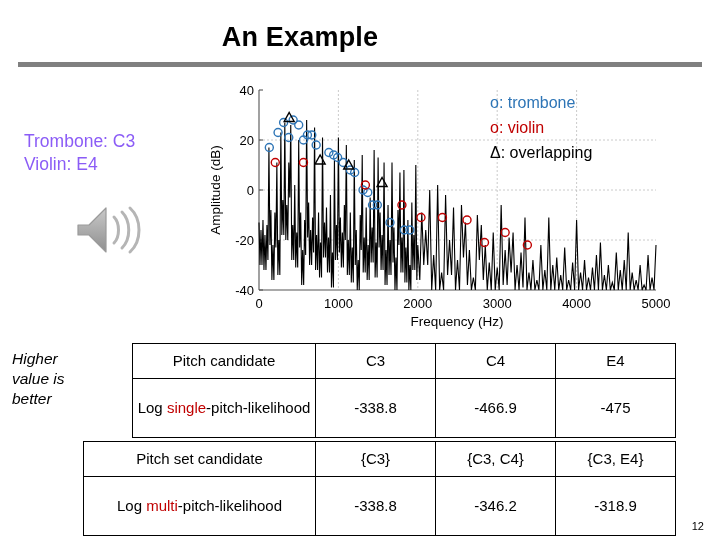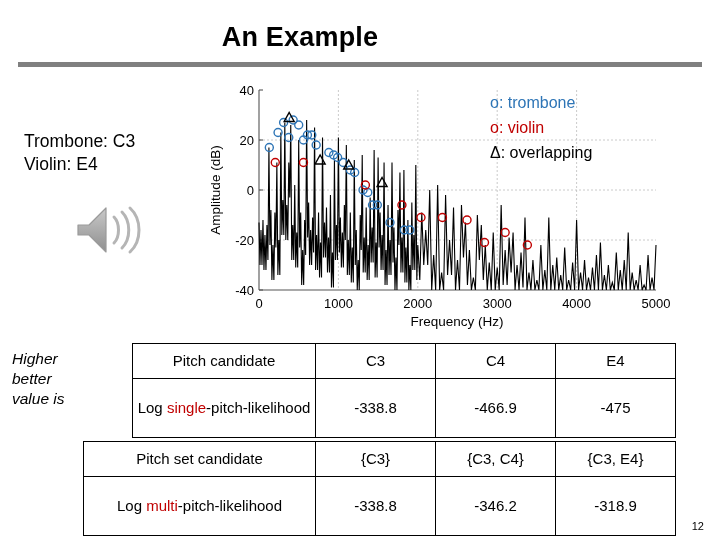--- a/index.html
+++ b/index.html
@@ -37,21 +37,21 @@
     background: #808080;
   }
 
   
   #caption {
     position: absolute;
     left: 24px; top: 130px;
     width: 190px;
     font-size: 17.5px;
     line-height: 23px;
-    color: #000000;
+    color: #8b5cf6;
   }
   #caption .cline { white-space: nowrap; }
 
   
   #speaker {
     position: absolute;
     left: 72px; top: 200px;
     width: 84px; height: 62px;
   }
 
@@ -242,22 +242,22 @@
       <g id="legend-layer">
           <text x="286" y="36" font-family="Liberation Sans, sans-serif" font-size="16" fill="#2E75B6">o: trombone</text>
           <text x="286" y="61" font-family="Liberation Sans, sans-serif" font-size="16" fill="#C00000">o: violin</text>
           <text x="286" y="86" font-family="Liberation Sans, sans-serif" font-size="16" fill="#000000">Δ: overlapping</text>
         </g>
     </svg>
   </div>
 
   <div id="sidenote">
     <div class="sline">Higher</div>
+    <div class="sline">value is</div>
     <div class="sline">better</div>
-    <div class="sline">value is</div>
   </div>
 
   <table class="grid" id="table-single">
     <tbody>
         <tr class="r-head">
       <td class="c-label">Pitch candidate</td>
       <td class="c-val">C3</td>
       <td class="c-val">C4</td>
       <td class="c-val">E4</td>
     </tr>

